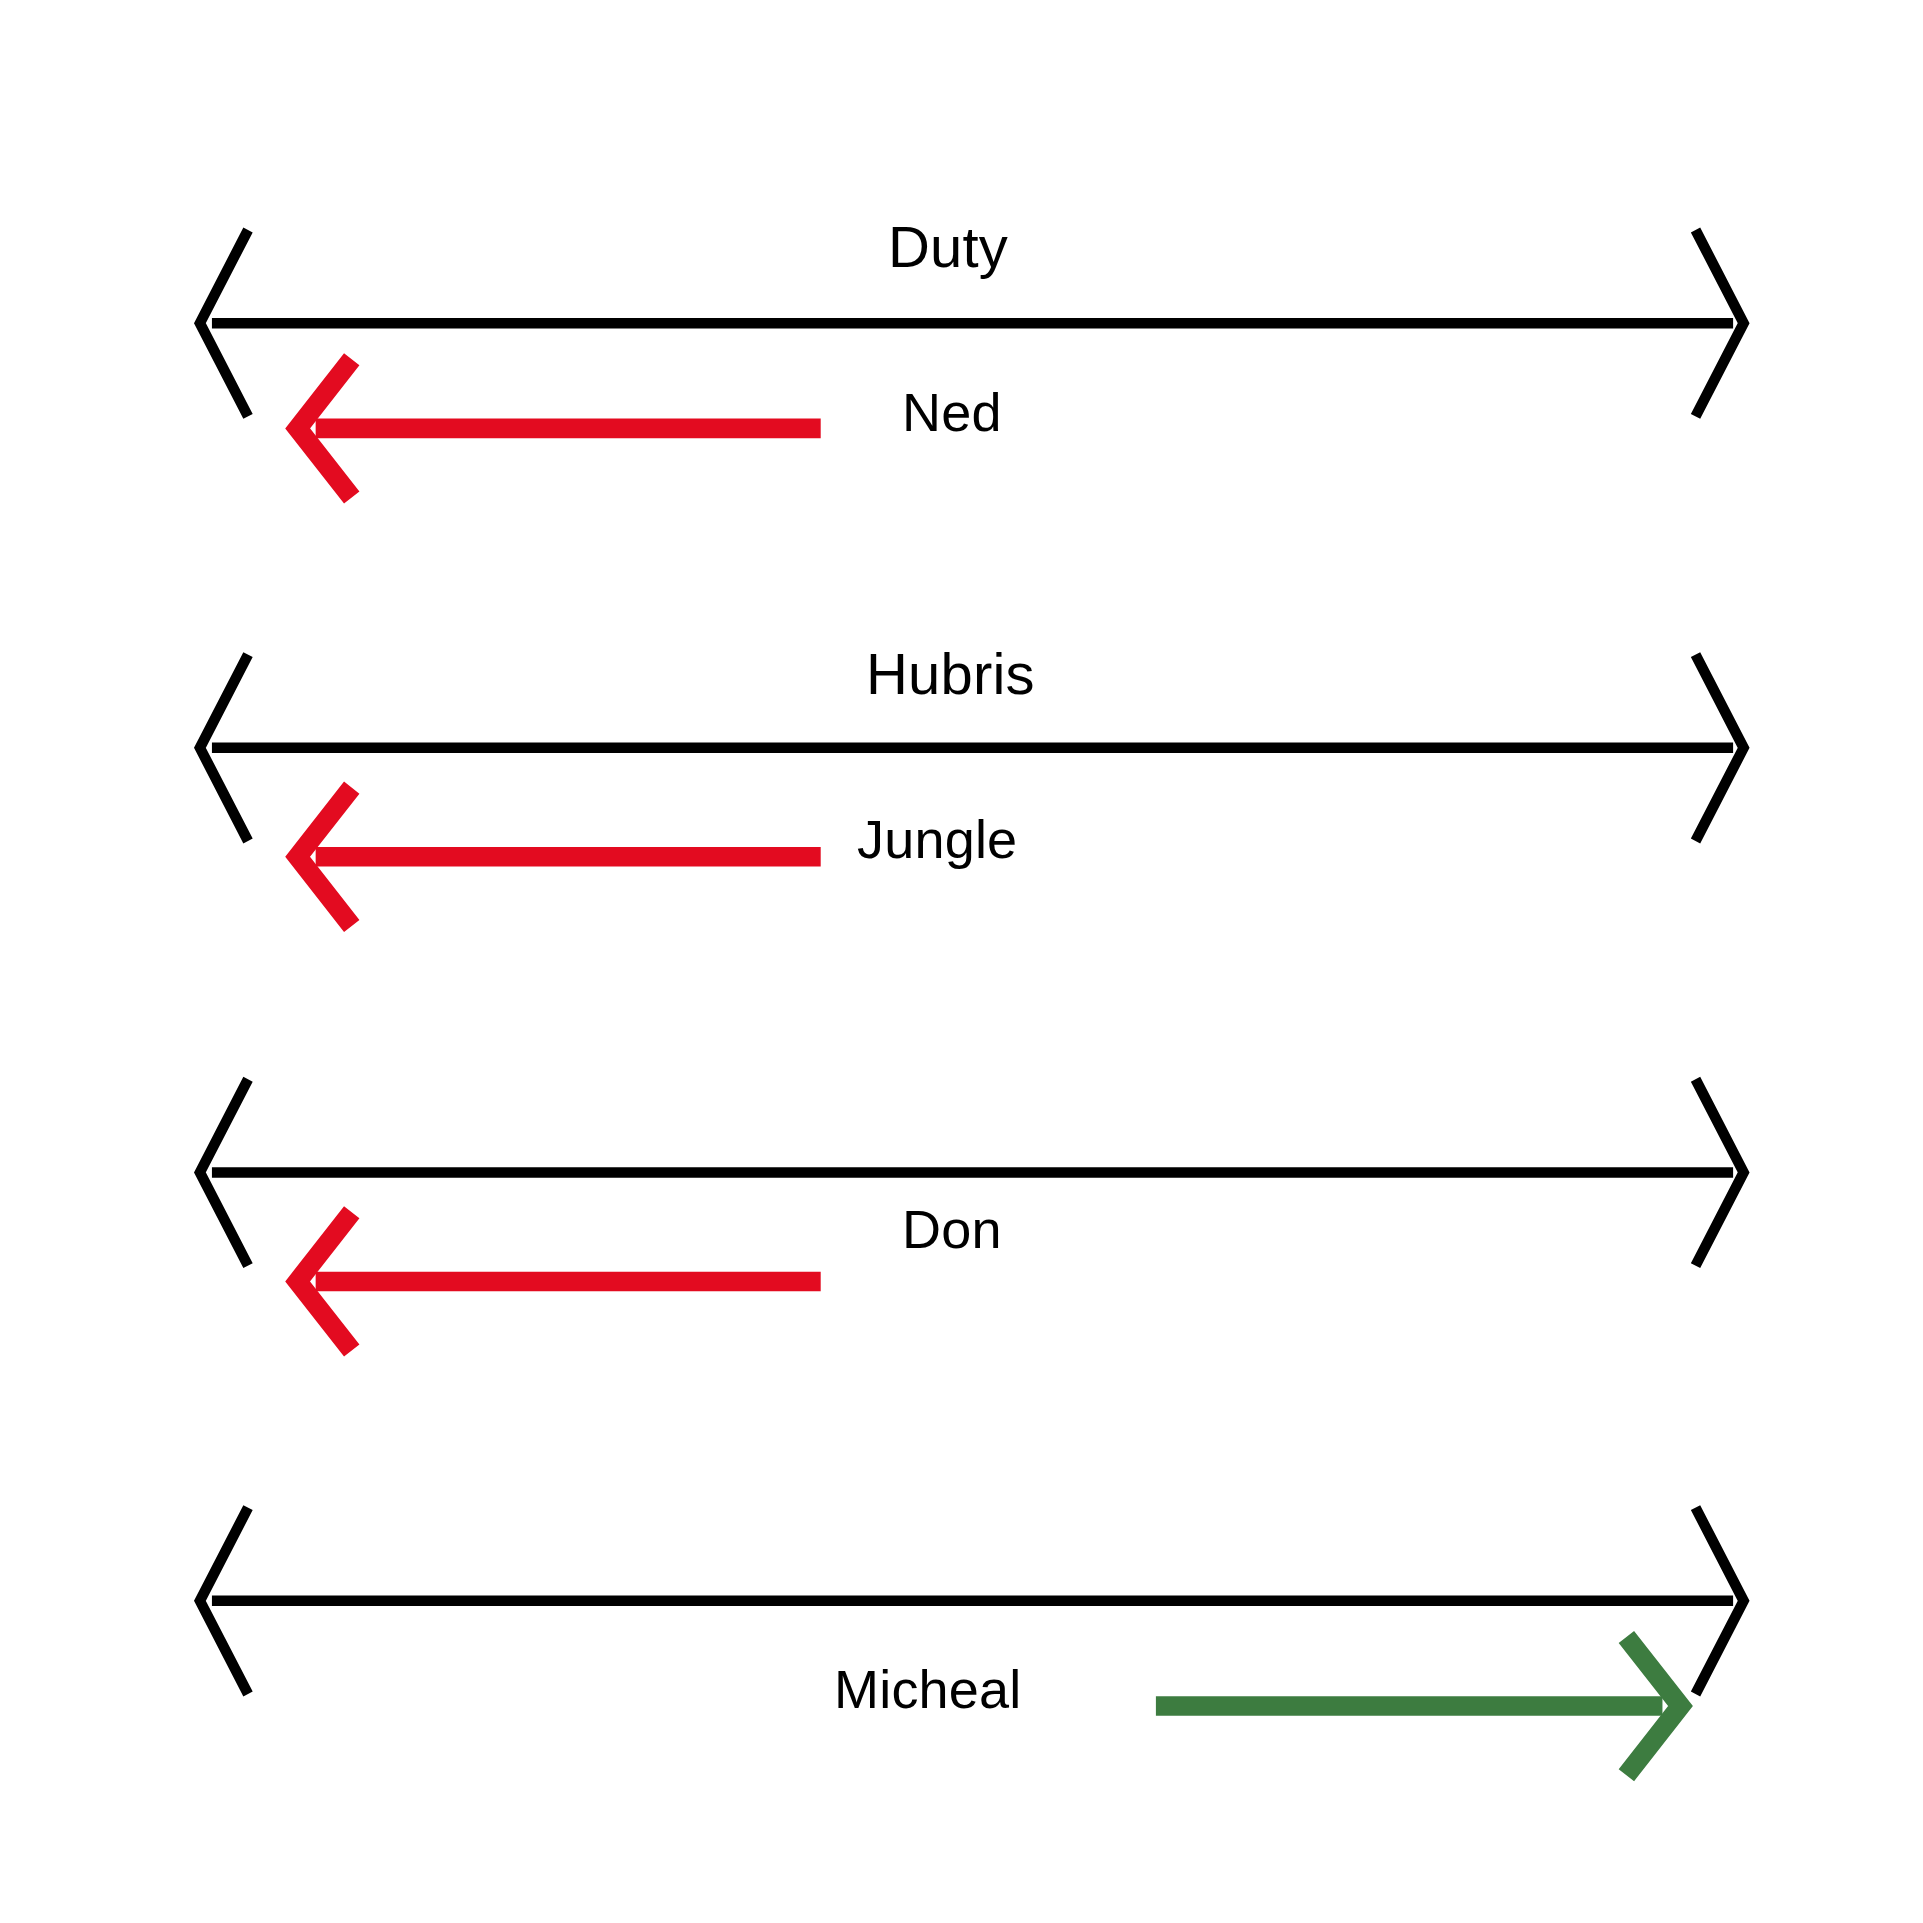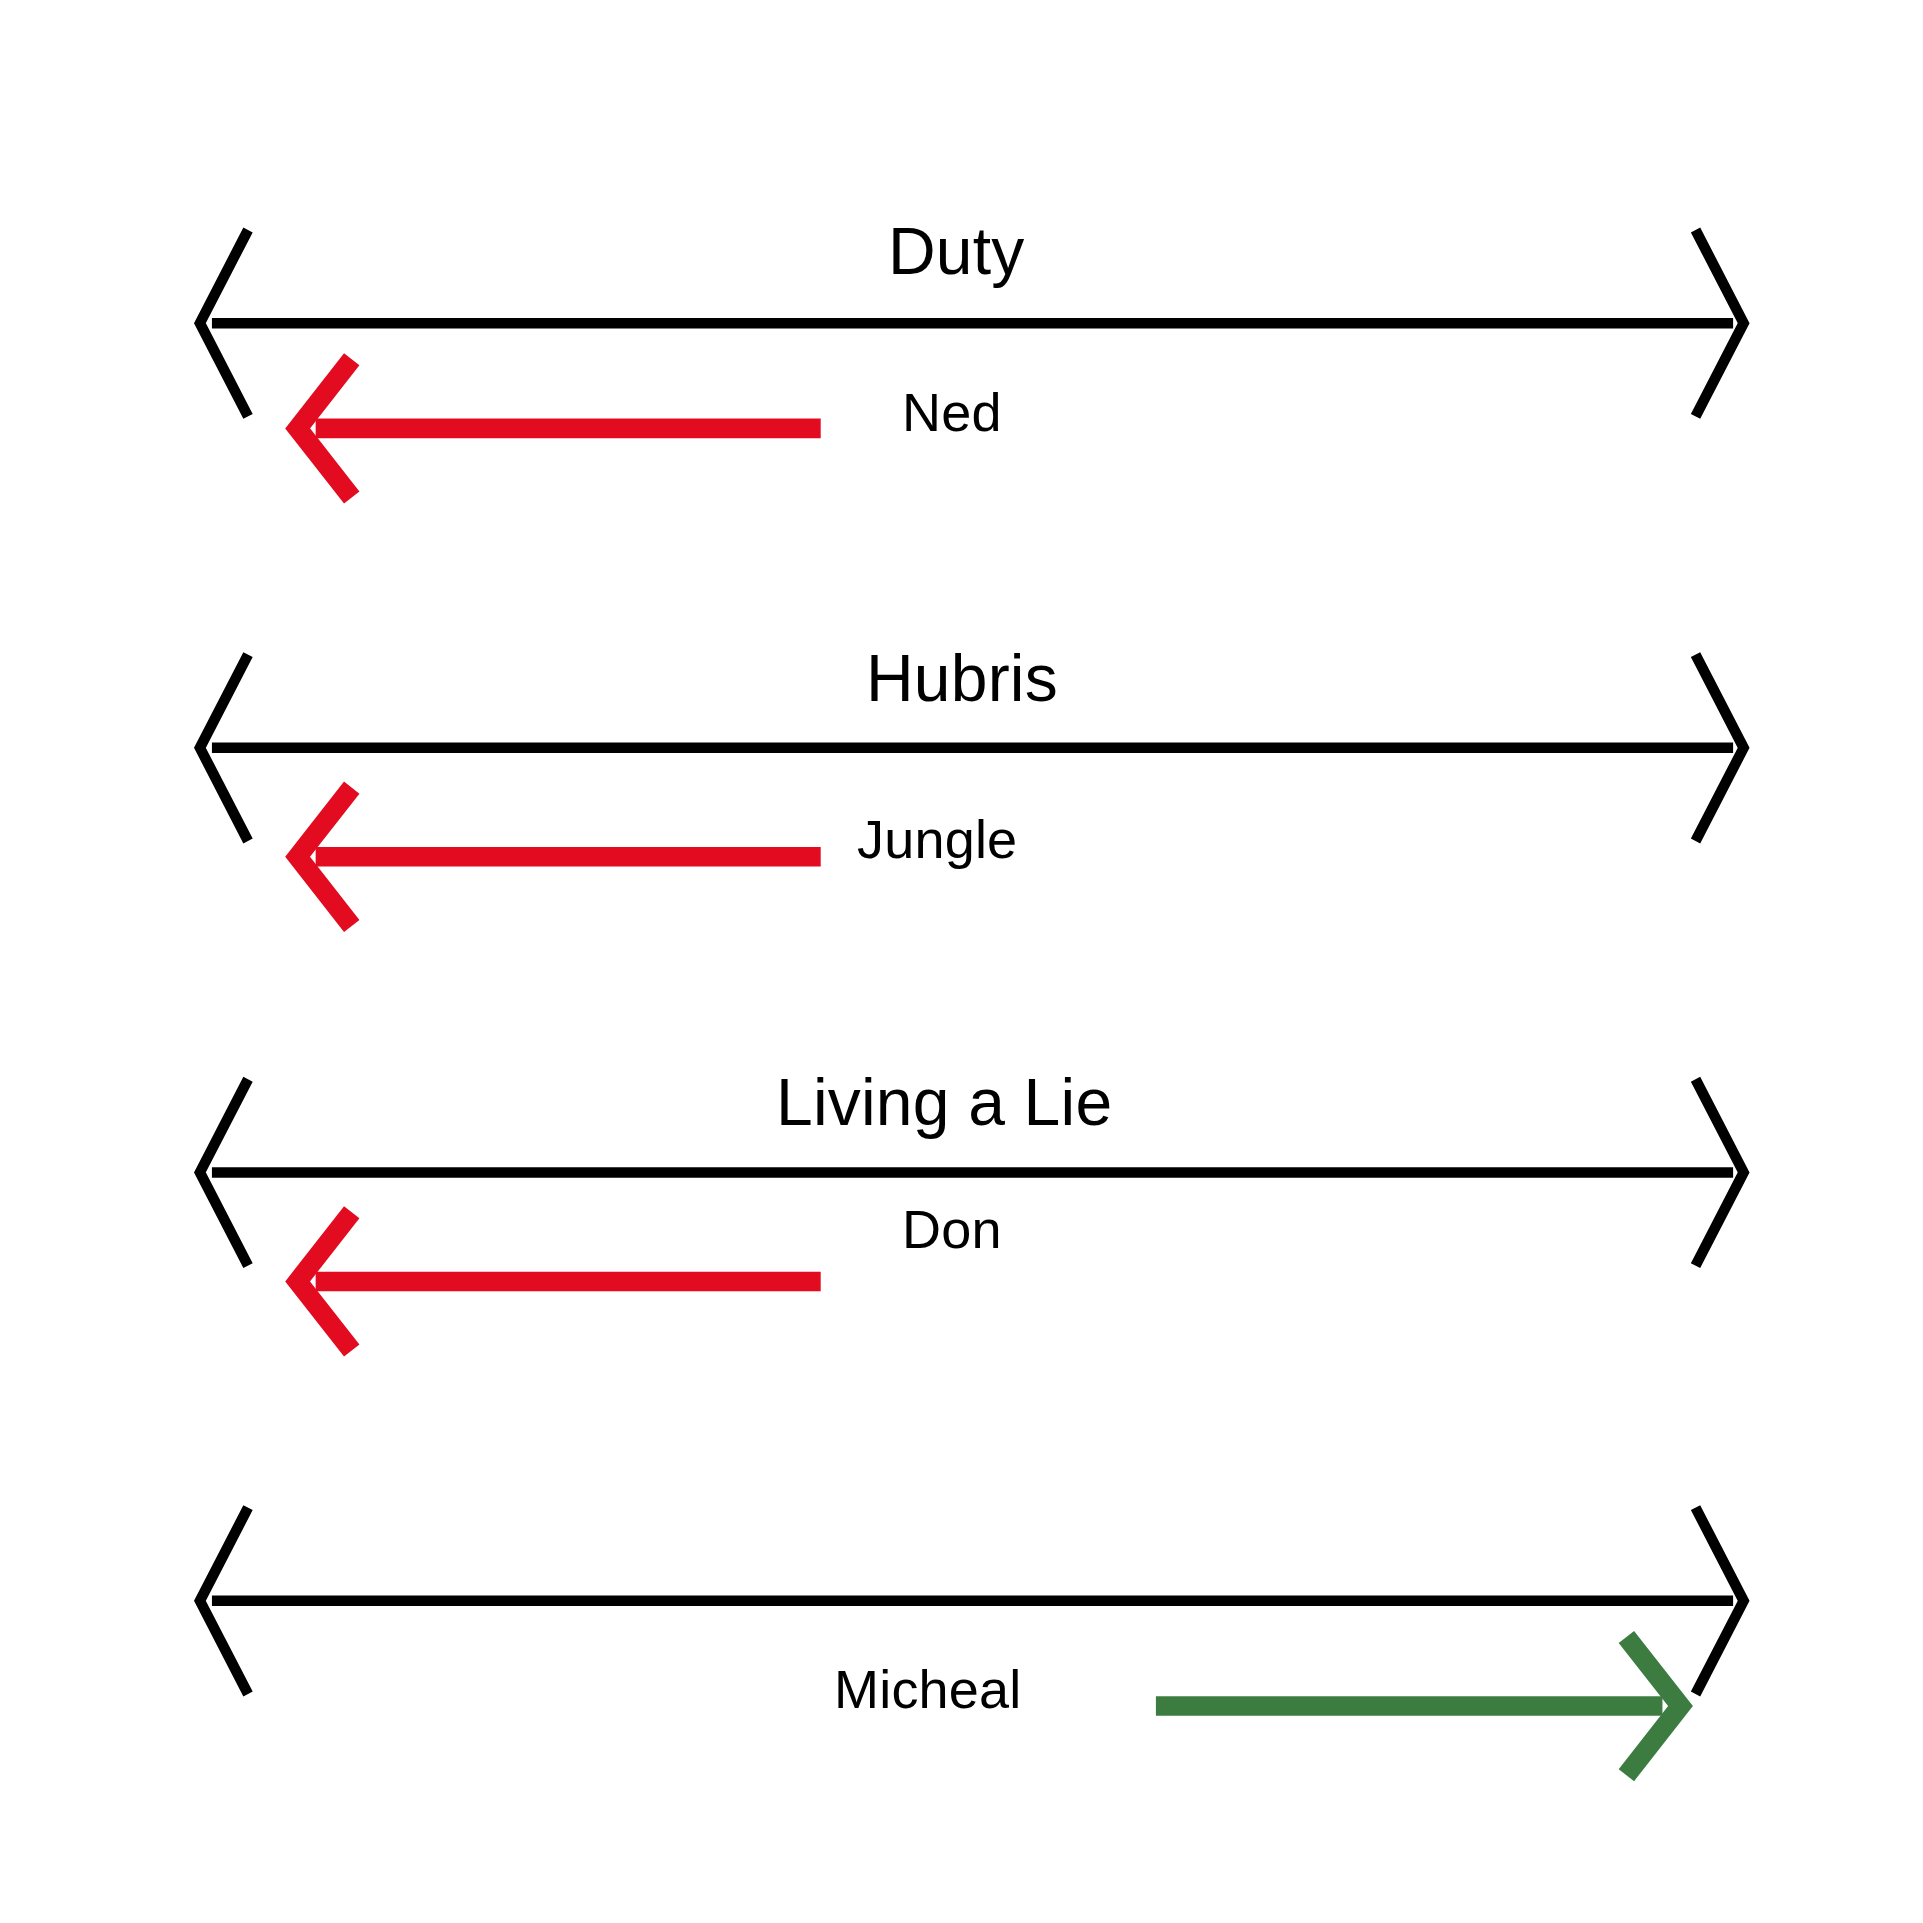--- a/index.html
+++ b/index.html
@@ -23,21 +23,21 @@
   .diagram-svg {
     position: absolute;
     top: 0;
     left: 0;
     width: 1924px;
     height: 1924px;
     display: block;
   }
   .group-title {
     position: absolute;
-    font-size: 66px;
+    font-size: 58px;
     line-height: 1;
     color: #000000;
     white-space: nowrap;
     font-weight: 400;
     letter-spacing: 0.2px;
   }
   .char-label {
     position: absolute;
     font-size: 54px;
     line-height: 1;
@@ -96,19 +96,18 @@
       <polyline points="2164,2178 2236,2270 2164,2362" fill="none" stroke="#3D7C40" stroke-width="26" stroke-linejoin="miter" stroke-linecap="butt"></polyline>
     </g>
   </svg>
 
   <div class="group-title" style="left:888px; top:218px;">Duty</div>
   <div class="char-label" style="left:902px; top:385px;">Ned</div>
 
   <div class="group-title" style="left:866px; top:645px;">Hubris</div>
   <div class="char-label" style="left:857px; top:812px;">Jungle</div>
 
-  <div class="group-title" style="left:776px; top:1069px;">Living a Lie</div>
   <div class="char-label" style="left:902px; top:1202px;">Don</div>
 
   <div class="char-label" style="left:834px; top:1662px;">Micheal</div>
 
 </div>
 
 
 </body></html>

